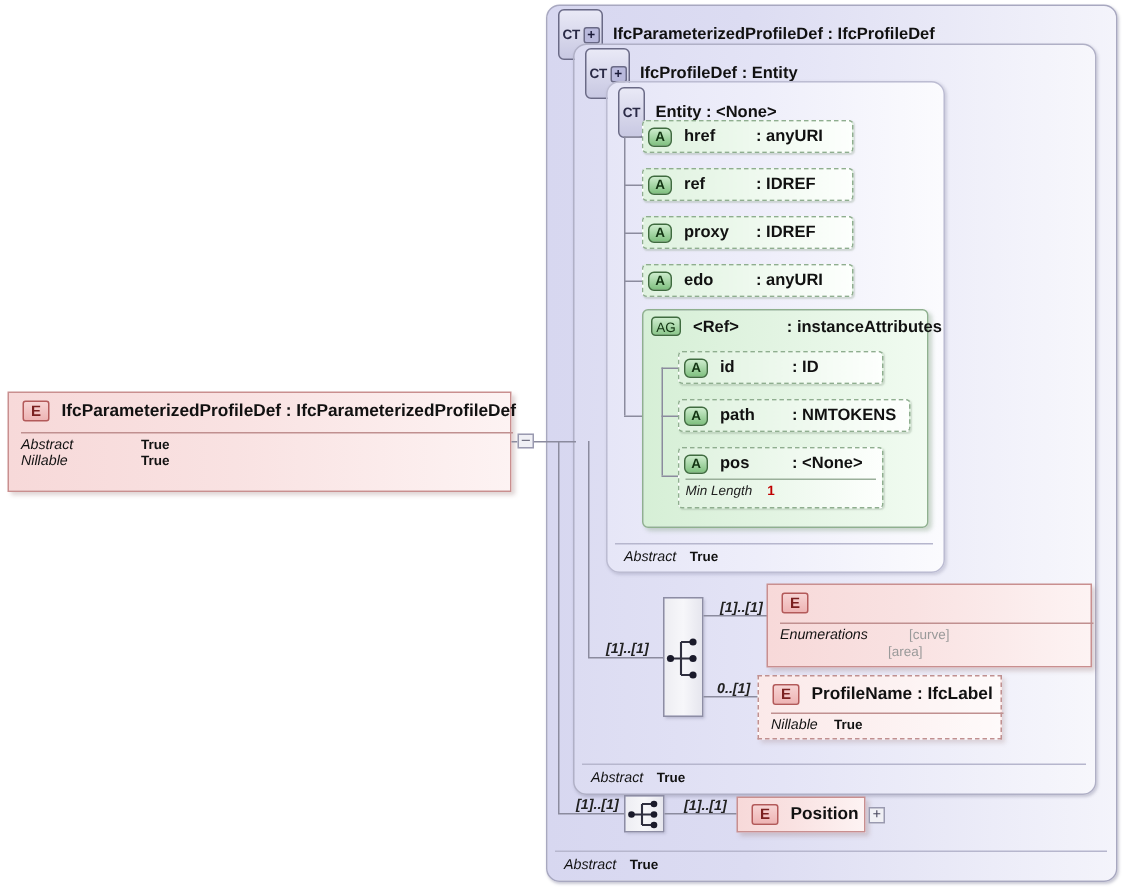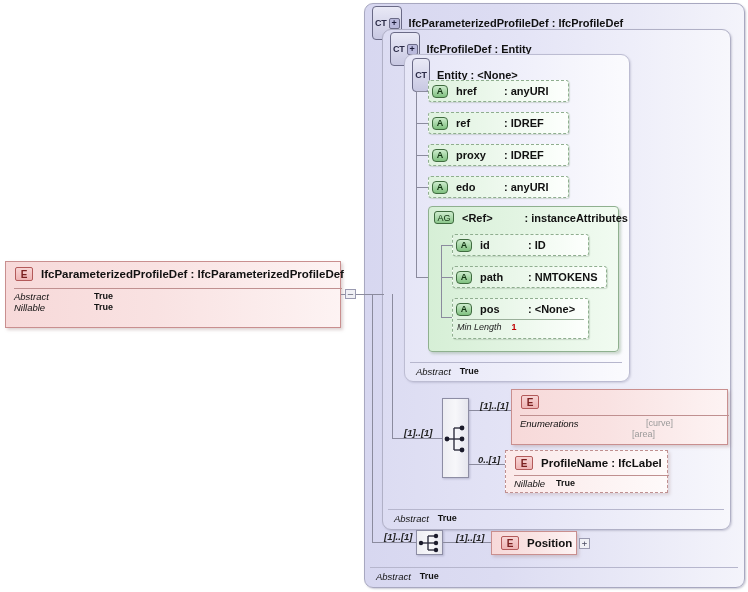--- a/index.html
+++ b/index.html
@@ -302,21 +302,21 @@
 <div class="ln lnh" style="left:469px;top:410px;width:43px;"></div>
 <div class="ln lnh" style="left:469px;top:464px;width:43px;"></div>
 <div class="abs card" style="left:480px;top:400px;">[1]..[1]</div>
 <div class="abs card" style="left:478px;top:454px;">0..[1]</div>
 
 <div class="abs elbox" style="left:511px;top:389px;width:217px;height:56px;"></div>
 <div class="abs elhdr" style="left:515px;top:391px;">
   <span class="badge-e">E</span>
 </div>
 <div class="abs elsep" style="left:515px;top:415px;width:209px;"></div>
-<div class="abs propsrow" style="left:515px;top:418px;gap:40px;">
+<div class="abs propsrow" style="left:515px;top:418px;">
   <span class="propname" style="width:72px;">Enumerations</span>
   <span style="color:#9a9a9a;font-size:9px;line-height:11px;">
     <span style="display:block;margin-left:14px;">[curve]</span>
     <span style="display:block;">[area]</span>
   </span>
 </div>
 
 <div class="abs elbox-dashed" style="left:505px;top:450px;width:163px;height:43px;"></div>
 <div class="abs elhdr" style="left:509px;top:452px;">
   <span class="badge-e">E</span>

